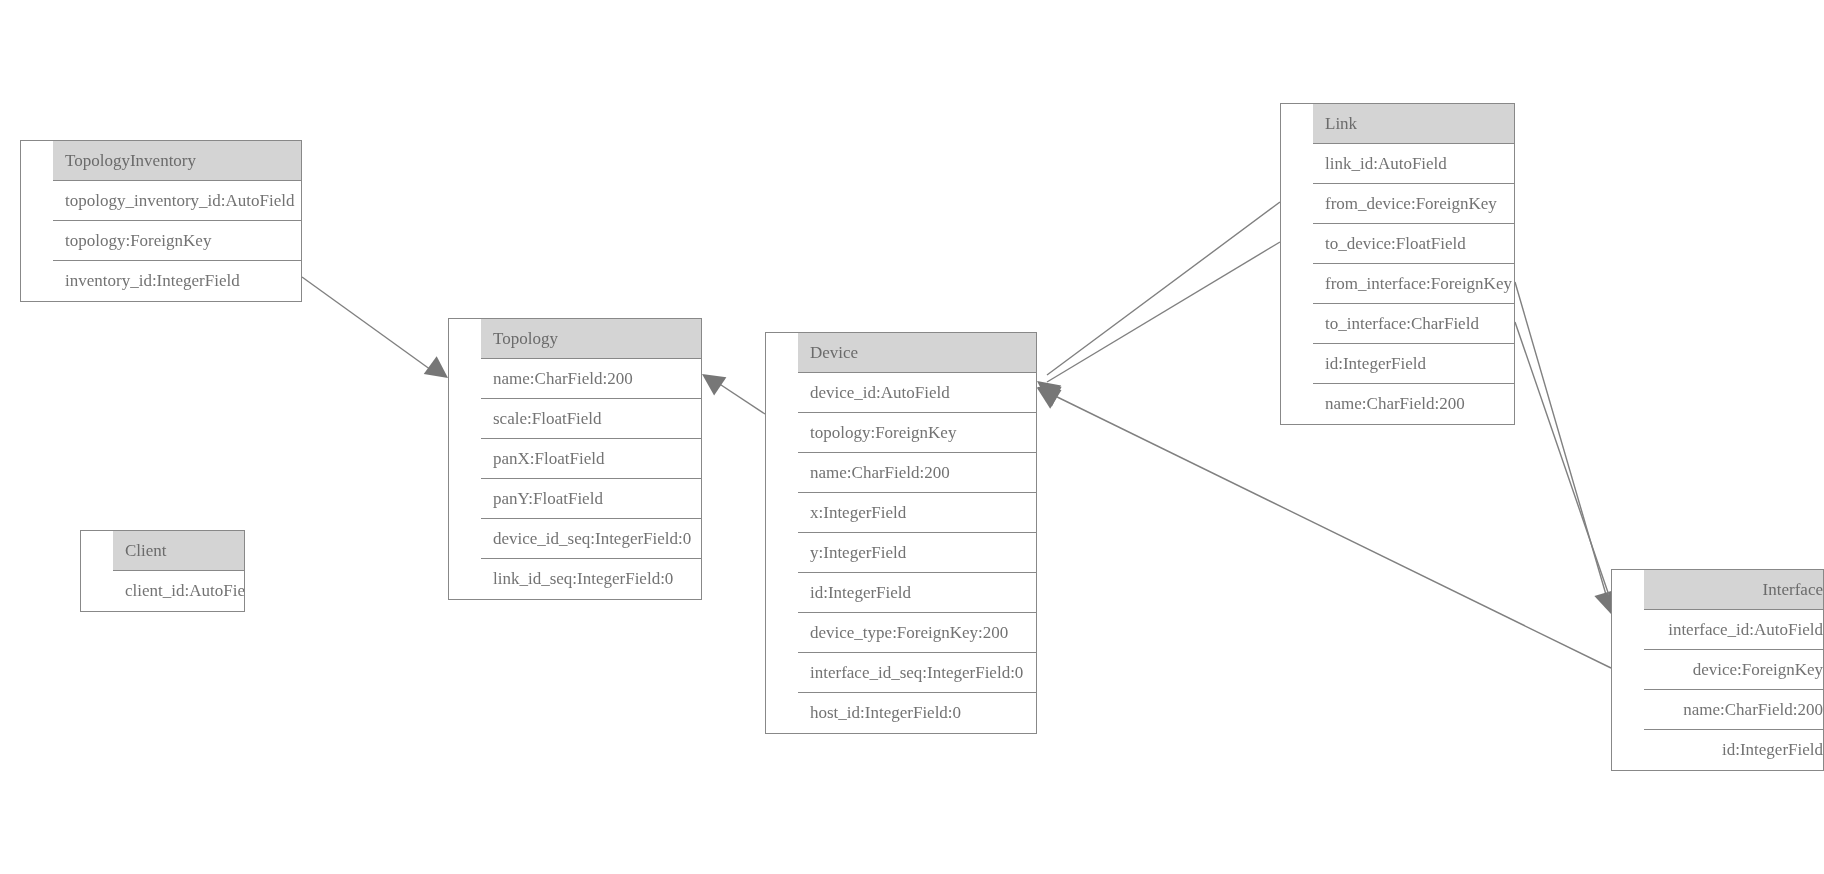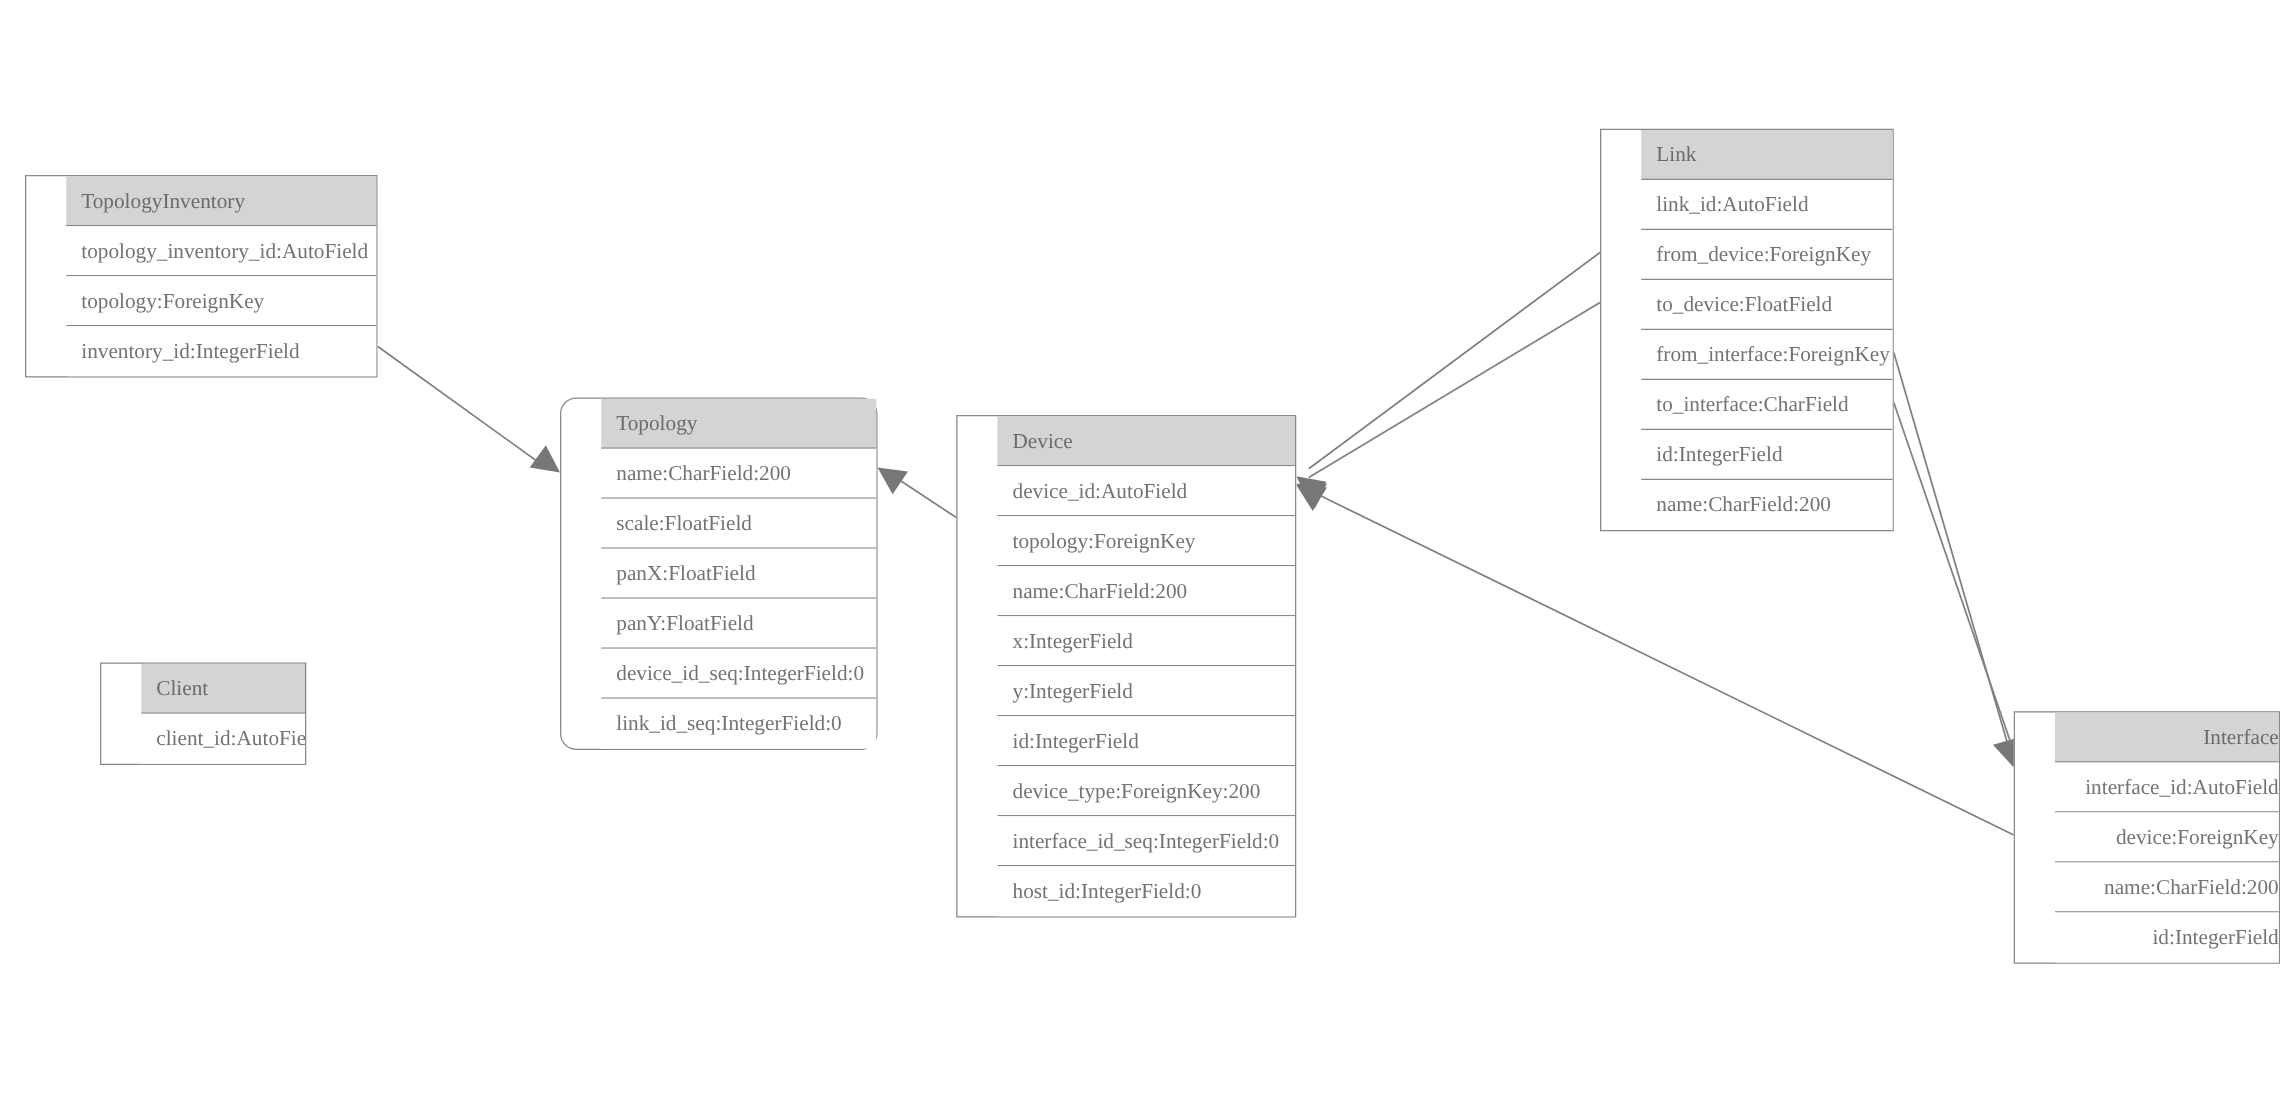--- a/index.html
+++ b/index.html
@@ -92,21 +92,21 @@
       </g>
   </svg>
 
   <div id="entity-layer">
       <div class="entity" style="left: 20px; top: 140px; width: 282px;">
         <div class="entity-title">TopologyInventory</div>
         <div class="entity-row">topology_inventory_id:AutoField</div>
         <div class="entity-row">topology:ForeignKey</div>
         <div class="entity-row last">inventory_id:IntegerField</div>
       </div>
-      <div class="entity" style="left: 448px; top: 318px; width: 254px; border-radius: 13px;">
+      <div class="entity" style="left: 448px; top: 318px; width: 254px;">
         <div class="entity-title">Topology</div>
         <div class="entity-row">name:CharField:200</div>
         <div class="entity-row">scale:FloatField</div>
         <div class="entity-row">panX:FloatField</div>
         <div class="entity-row">panY:FloatField</div>
         <div class="entity-row">device_id_seq:IntegerField:0</div>
         <div class="entity-row last">link_id_seq:IntegerField:0</div>
       </div>
       <div class="entity" style="left: 80px; top: 530px; width: 165px;">
         <div class="entity-title">Client</div>

